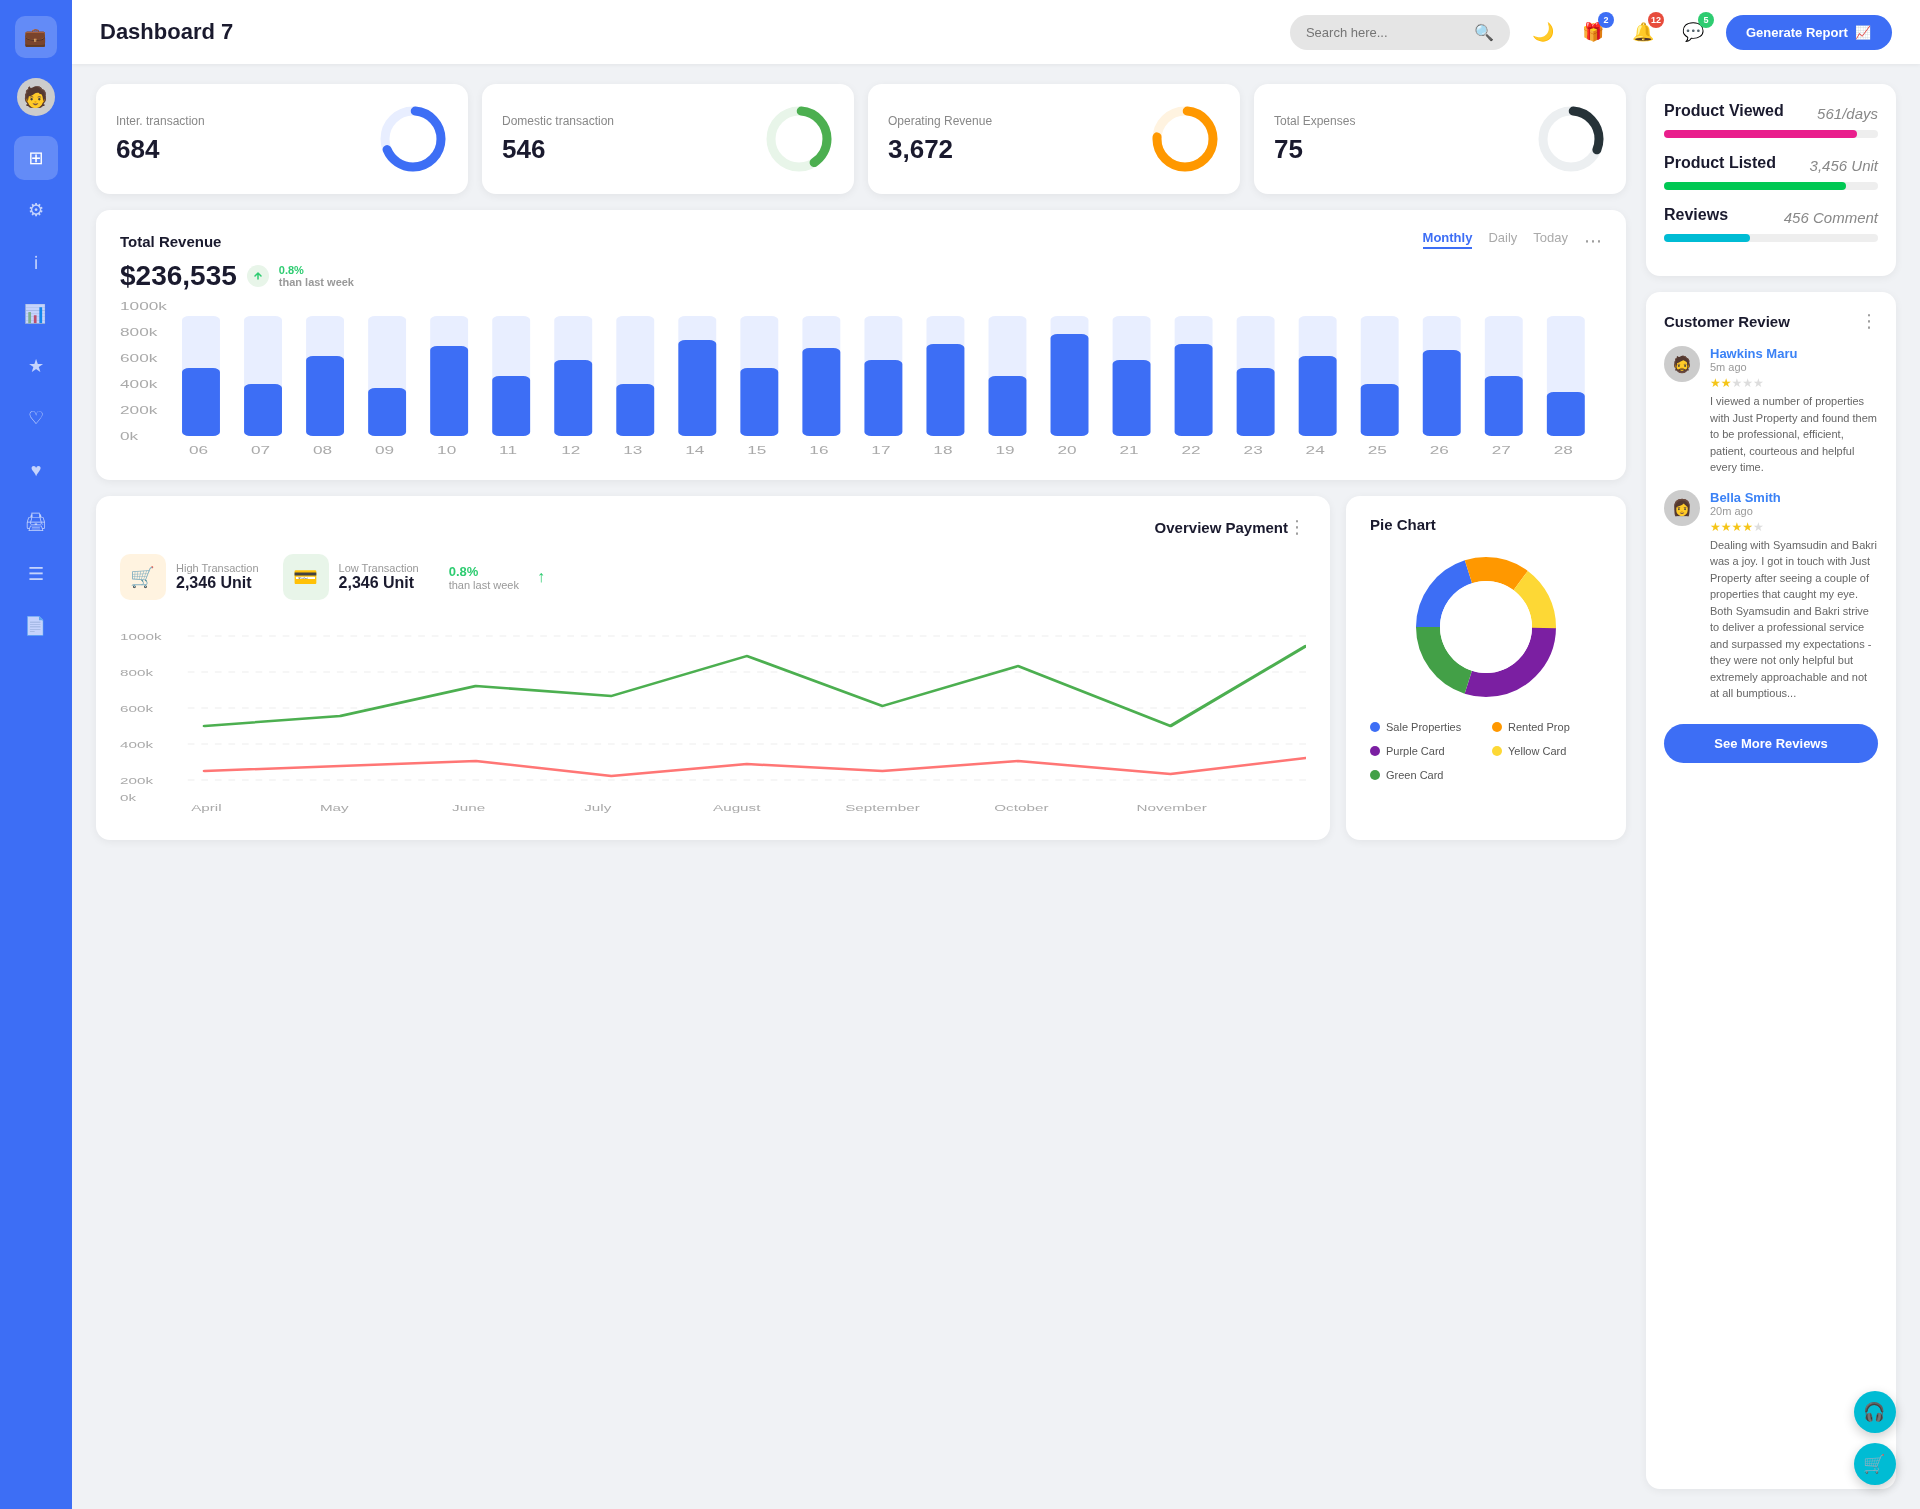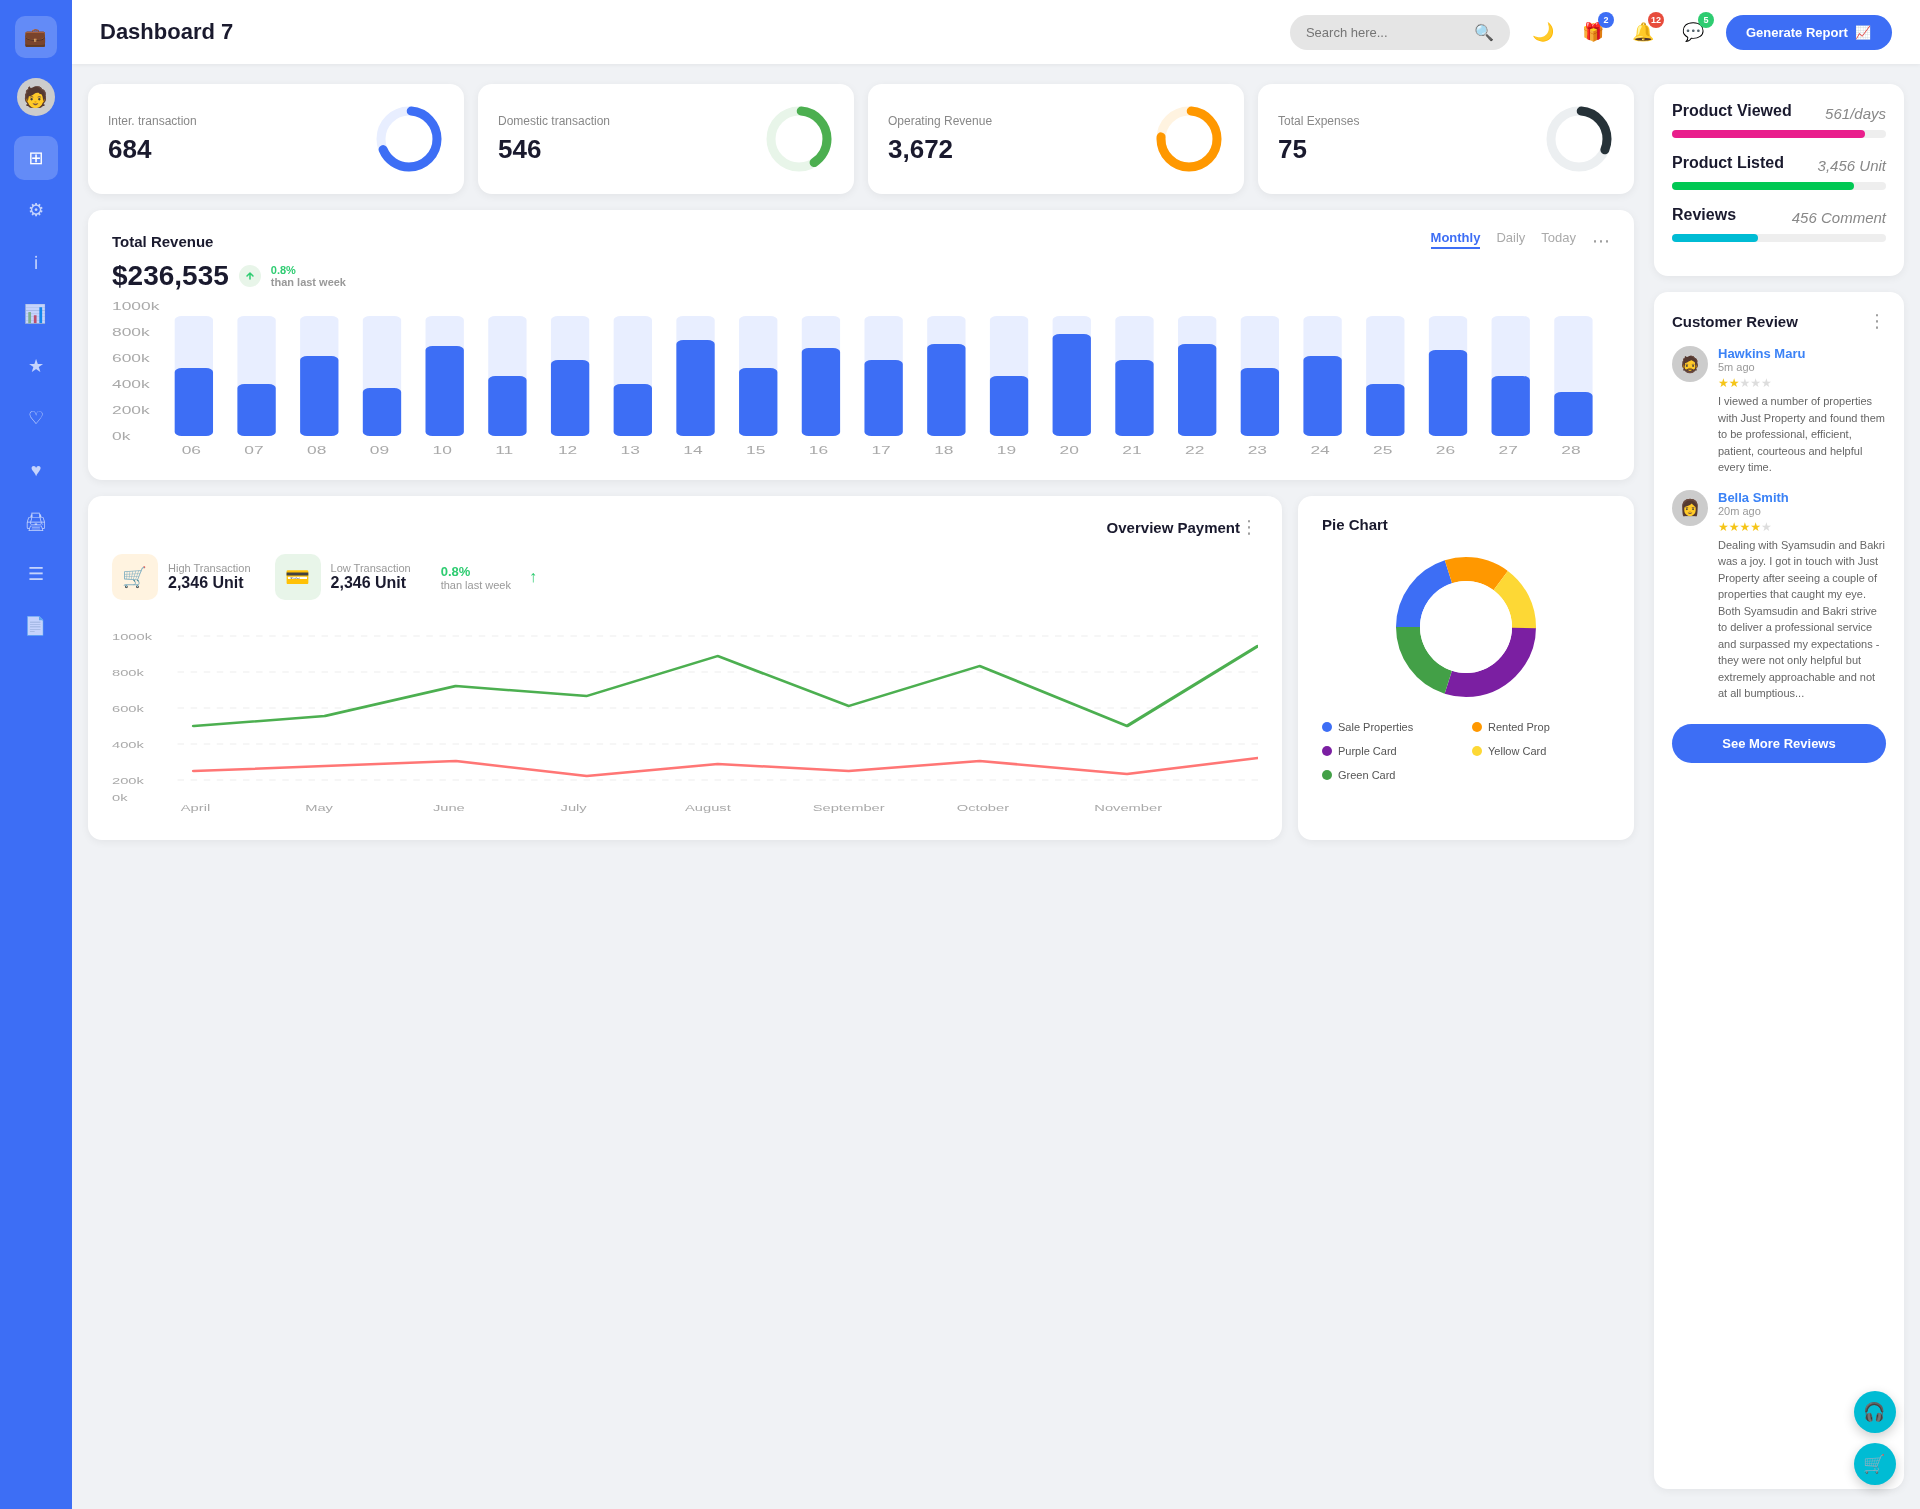--- a/index.html
+++ b/index.html
@@ -116,21 +116,21 @@
       font-size: 13px;
       font-weight: 600;
       cursor: pointer;
       display: flex; align-items: center; gap: 8px;
     }
 
     
     .content {
       flex: 1;
       overflow-y: auto;
-      padding: 20px 16px;
+      padding: 20px 24px;
       display: flex;
       gap: 20px;
     }
     .content-left { flex: 1; display: flex; flex-direction: column; gap: 16px; }
     .content-right { width: 250px; display: flex; flex-direction: column; gap: 16px; }
 
     
     .stat-cards { display: grid; grid-template-columns: repeat(4, 1fr); gap: 14px; }
     .stat-card {
       background: white;
@@ -230,21 +230,21 @@
       margin-top: 8px;
     }
 
     
     .bottom-row { display: flex; gap: 16px; }
     .pie-card {
       background: white;
       border-radius: 14px;
       padding: 20px 24px;
       box-shadow: 0 2px 8px rgba(0,0,0,0.06);
-      width: 336px;
+      width: 280px;
       flex-shrink: 0;
     }
     .pie-title { font-size: 15px; font-weight: 600; color: #1a1a2e; margin-bottom: 14px; }
     .pie-legend { display: grid; grid-template-columns: 1fr 1fr; gap: 12px; margin-top: 14px; }
     .legend-item { display: flex; align-items: center; gap: 6px; font-size: 11px; color: #555; }
     .legend-dot { width: 10px; height: 10px; border-radius: 50%; flex-shrink: 0; }
 
     
     .chart-container { width: 100%; height: 160px; }
 

